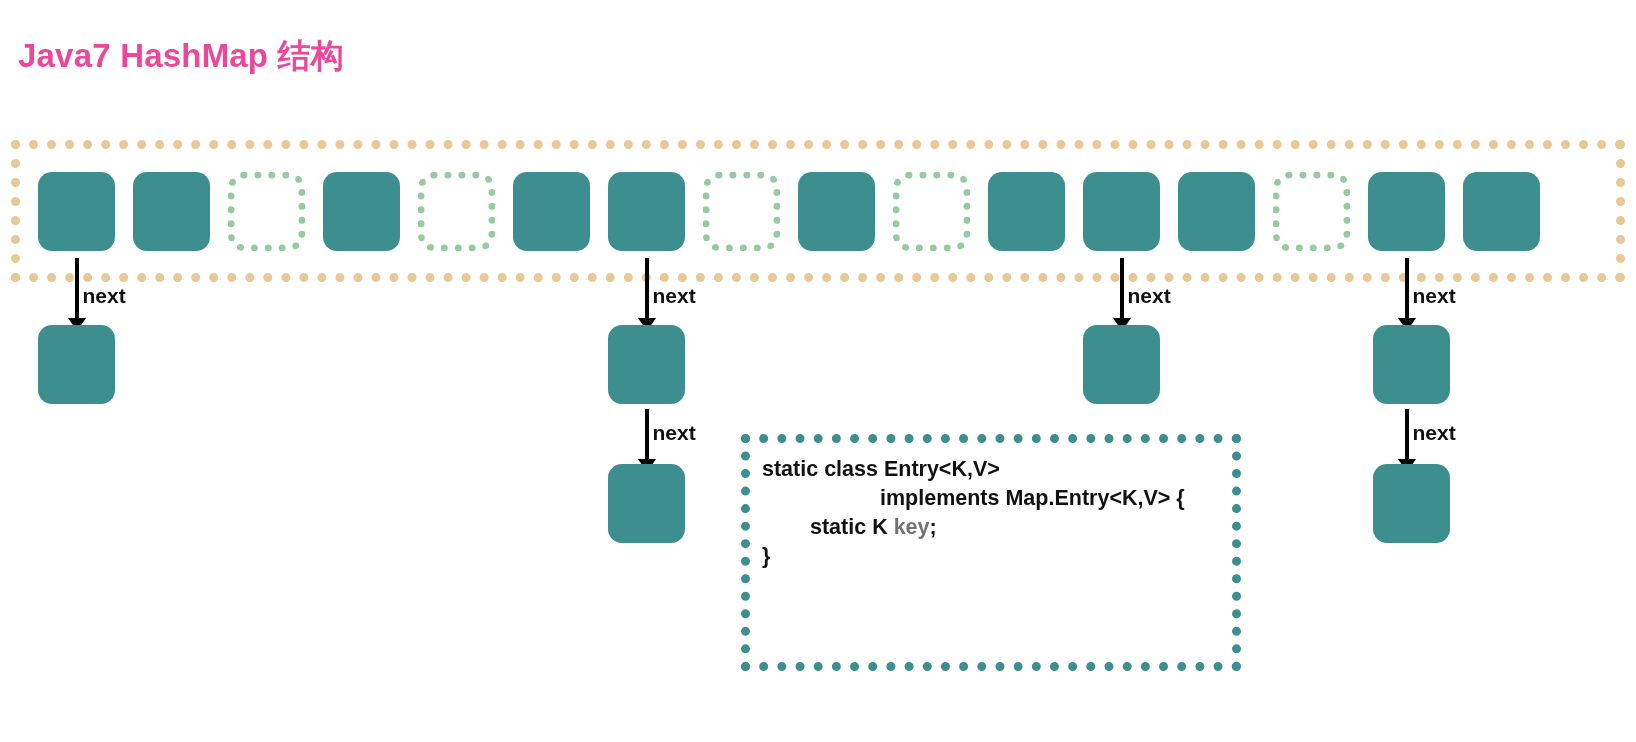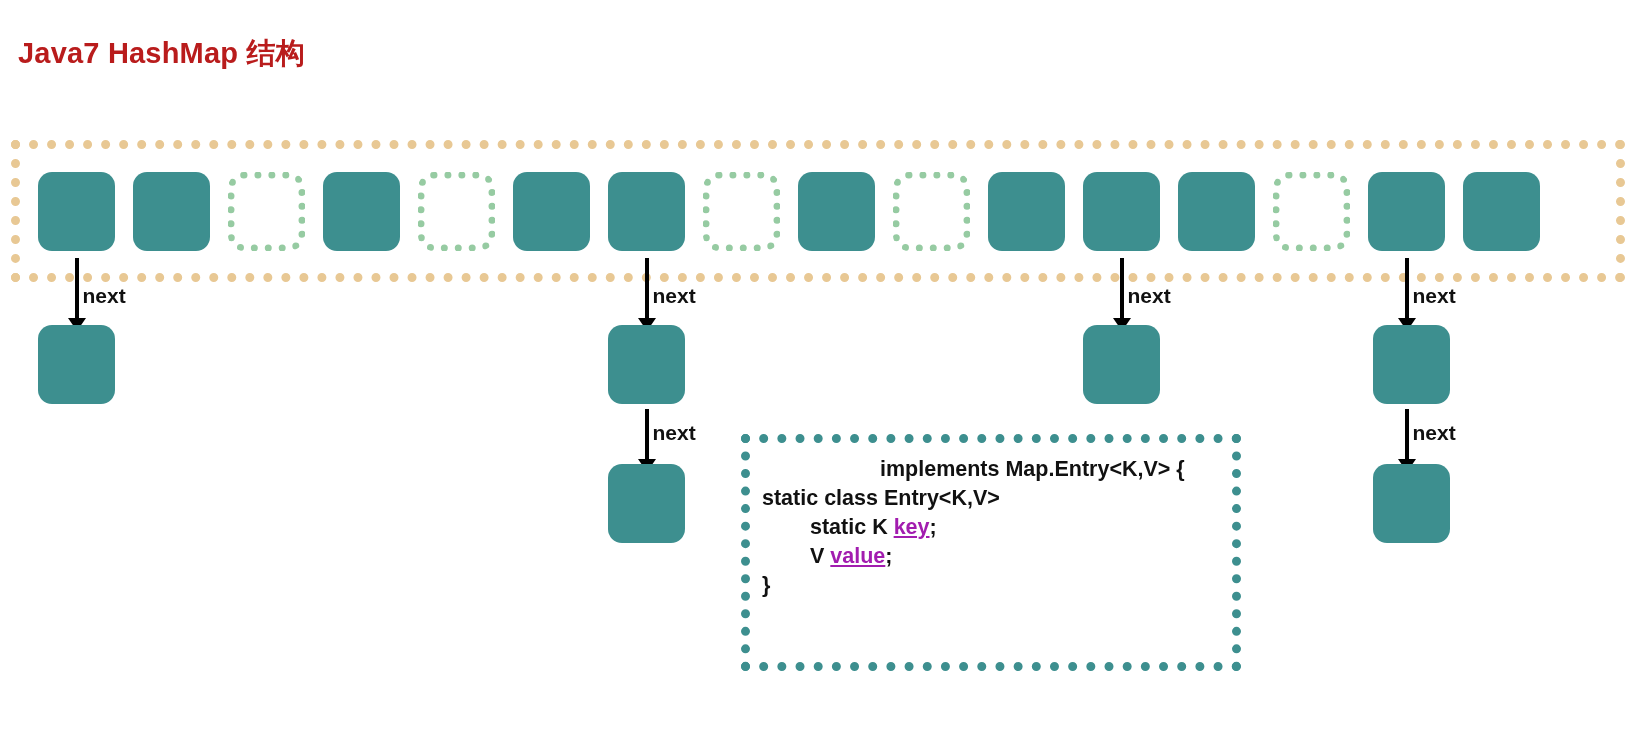--- a/index.html
+++ b/index.html
@@ -14,23 +14,23 @@
     position: relative;
     overflow: hidden;
     font-family: "Liberation Sans", "DejaVu Sans", sans-serif;
   }
 
   
   #page-title {
     position: absolute;
     left: 18px;
     top: 34px;
-    font-size: 29px;
+    font-size: 33px;
     font-weight: bold;
-    color: #b91c1c;
+    color: #ec4899;
     letter-spacing: 0.2px;
     white-space: nowrap;
   }
 
   
   #bucket-array {
     position: absolute;
     left: 11px;
     top: 140px;
     width: 1614px;
@@ -103,21 +103,21 @@
     padding: 12px 8px 6px 12px;
   }
   .code-line {
     font-family: "Liberation Sans", "DejaVu Sans", sans-serif;
     font-size: 21.5px;
     font-weight: bold;
     color: #111111;
     line-height: 29px;
     white-space: pre;
   }
-  .code-line .kw-field { color: #a21caf; text-decoration: underline; }
+  .code-line .kw-field { color: #737373; }
   .code-indent-1 { padding-left: 0px; }
   .code-indent-2 { padding-left: 118px; }
   .code-indent-3 { padding-left: 48px; }
 </style>
 </head>
 <body>
 
 <div id="page-title">Java7 HashMap 结构</div>
 
 <div id="bucket-array">
@@ -169,18 +169,17 @@
     <div class="chain-node" style="left: 1083px; top: 325px;"></div>
     <div class="arrow" style="left: 1404.5px; top: 258px; height: 62px;"></div>
     <div class="arrow-label" style="left: 1412.5px; top: 284px;">next</div>
     <div class="chain-node" style="left: 1373px; top: 325px;"></div>
     <div class="arrow" style="left: 1404.5px; top: 409px; height: 52px;"></div>
     <div class="arrow-label" style="left: 1412.5px; top: 421px;">next</div>
     <div class="chain-node" style="left: 1373px; top: 464px;"></div>
   </div>
 
 <div id="entry-code-box">
+    <div class="code-line code-indent-1"><span>static class Entry&lt;K,V&gt;</span></div>
     <div class="code-line code-indent-2"><span>implements Map.Entry&lt;K,V&gt; {</span></div>
-    <div class="code-line code-indent-1"><span>static class Entry&lt;K,V&gt;</span></div>
     <div class="code-line code-indent-3"><span>static K </span><span class="kw-field">key</span><span>;</span></div>
-    <div class="code-line code-indent-3"><span>V </span><span class="kw-field">value</span><span>;</span></div>
     <div class="code-line code-indent-1"><span>}</span></div>
   </div>
 
 </body></html>

